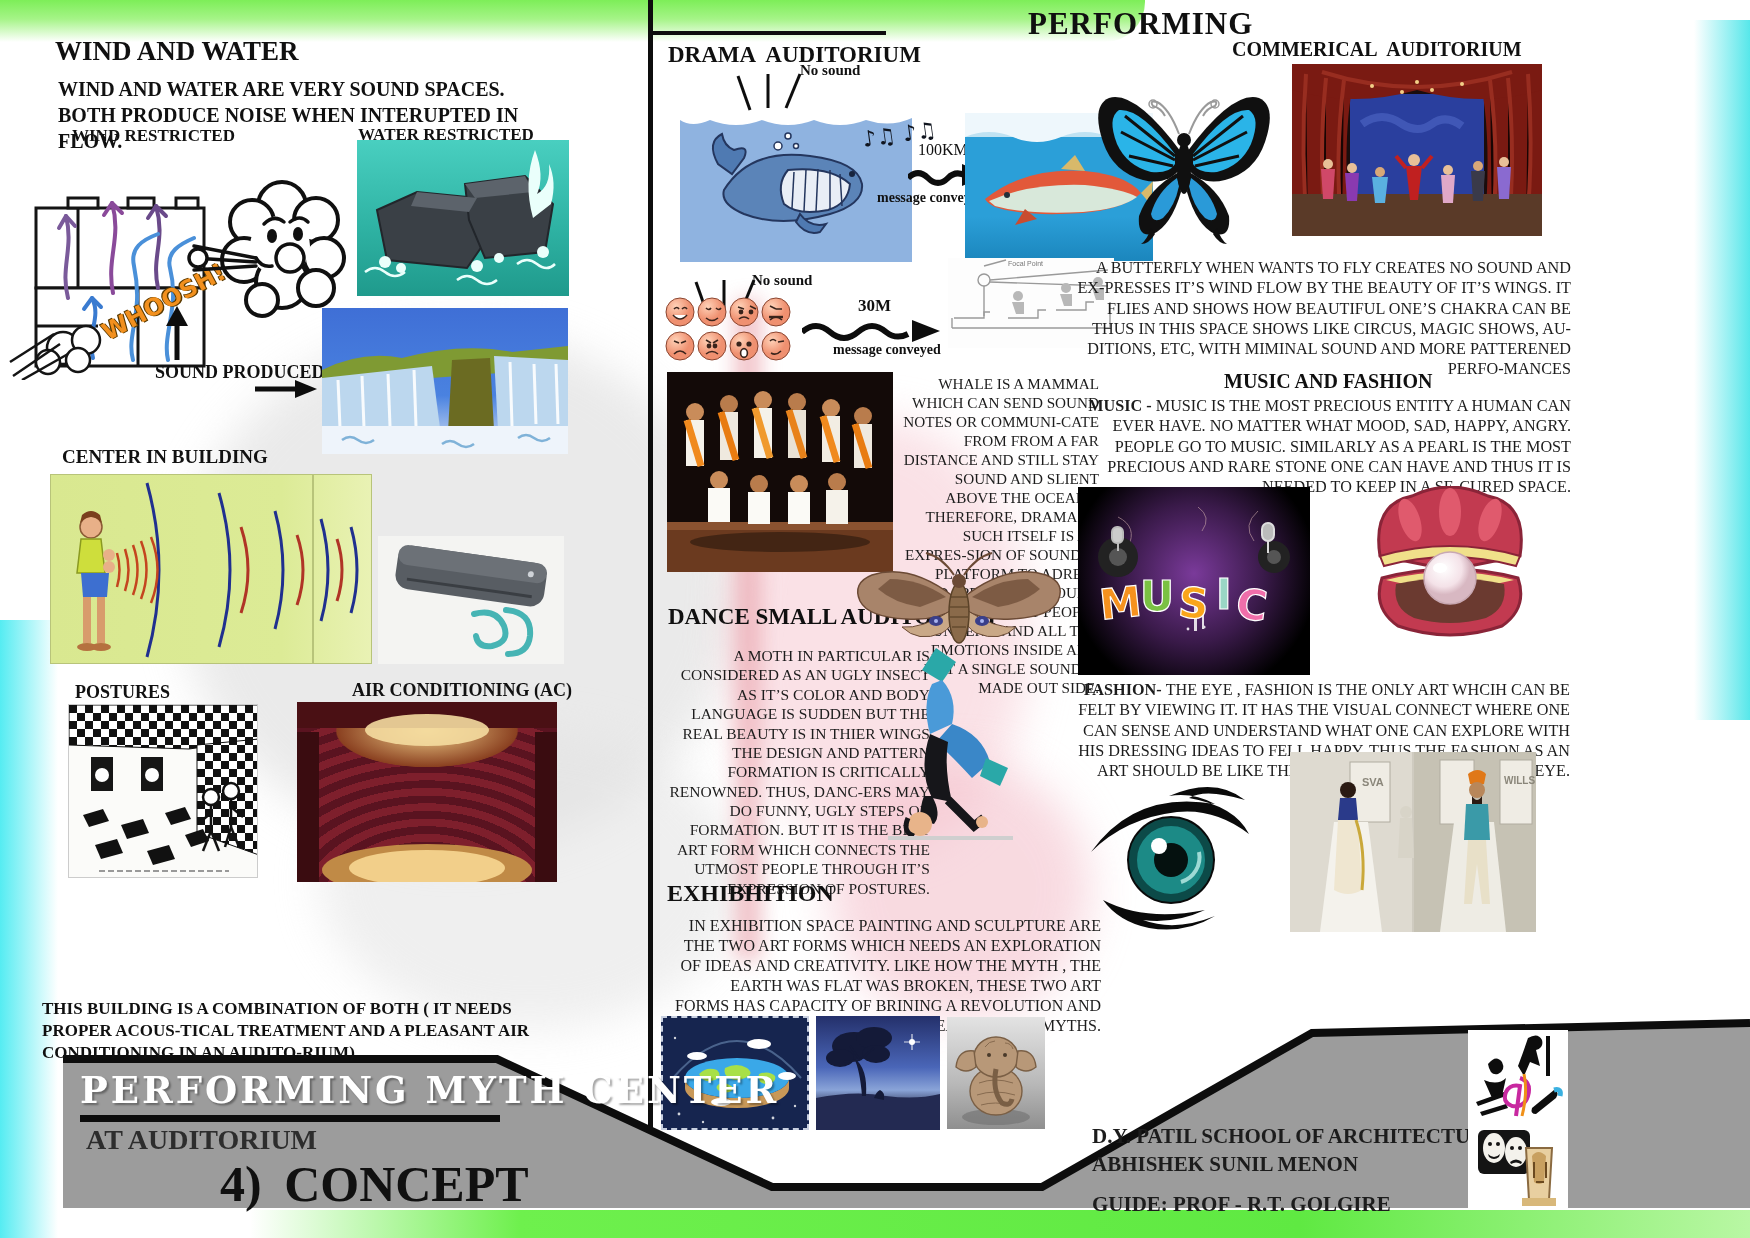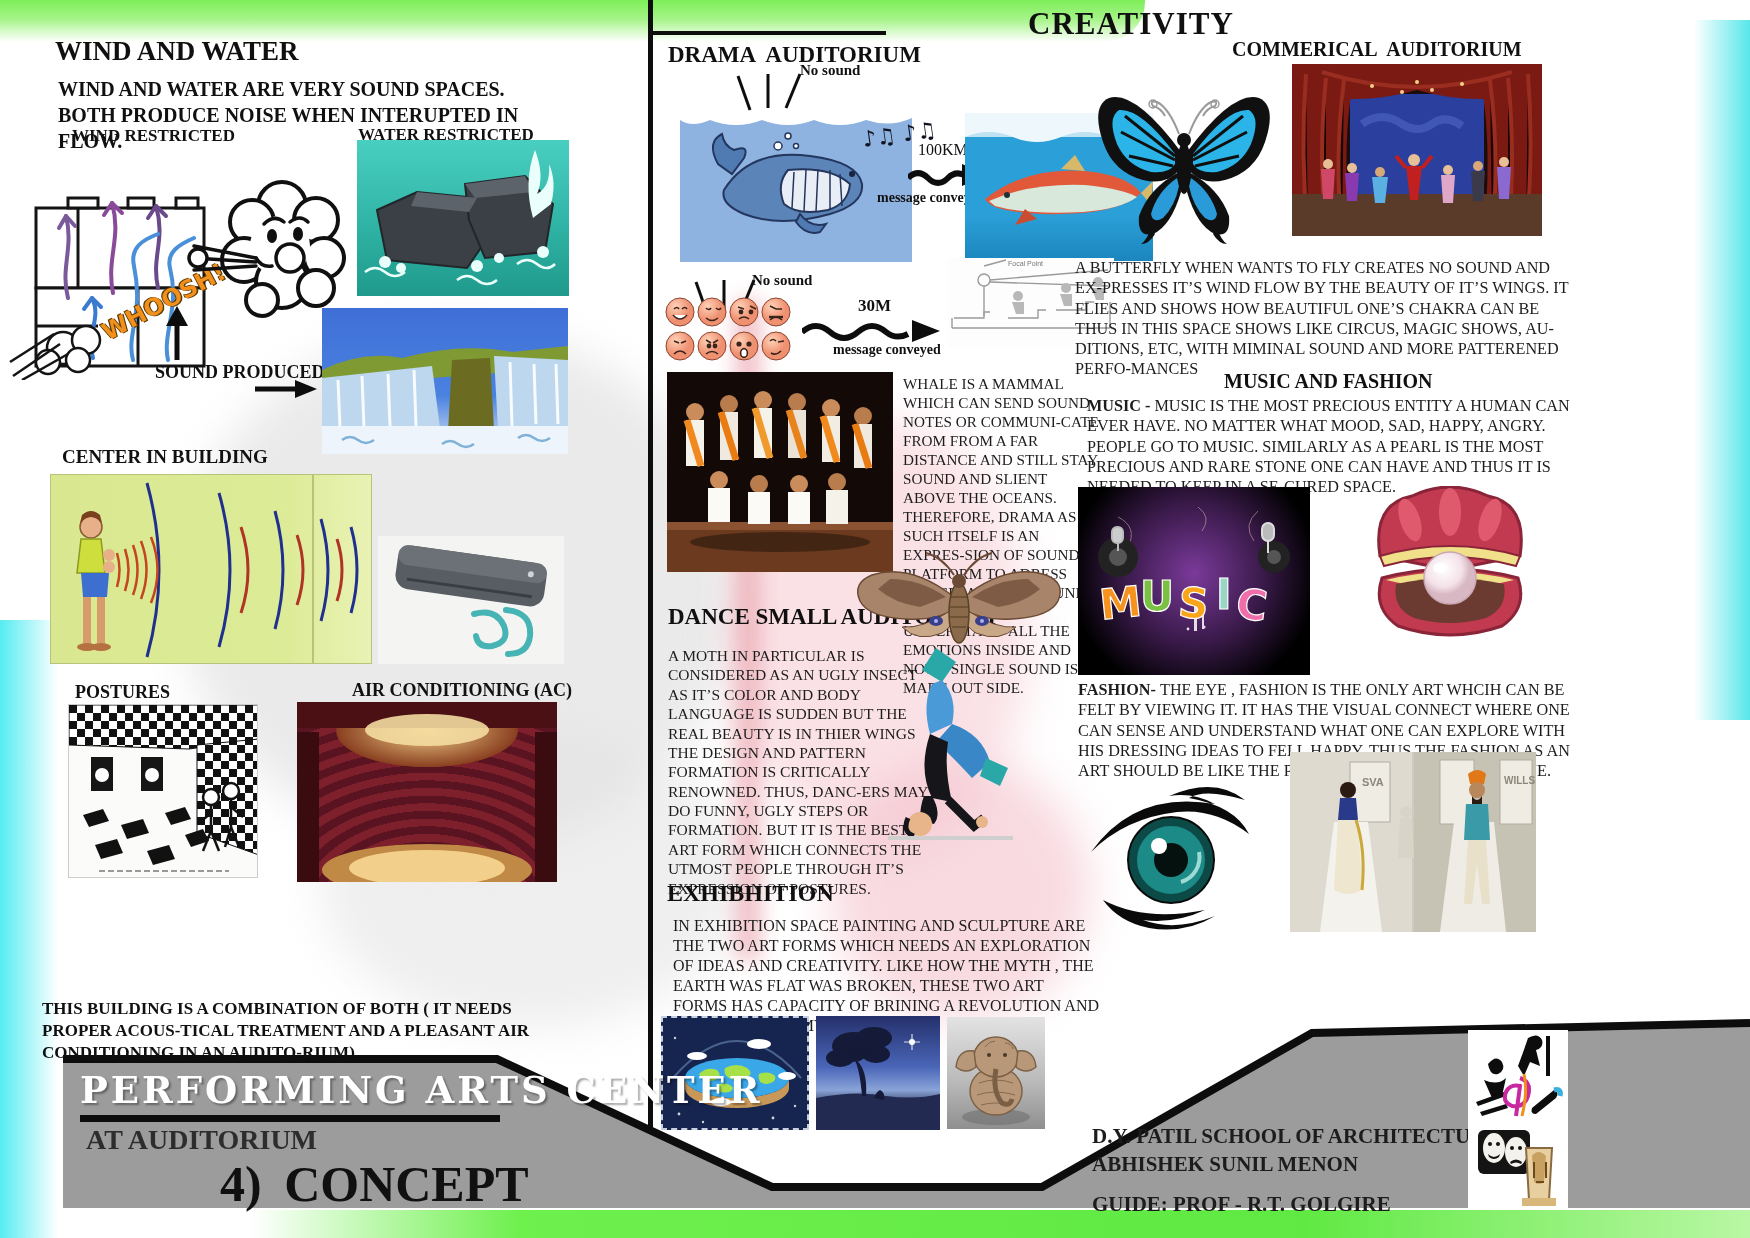--- a/index.html
+++ b/index.html
@@ -1,20 +1,20 @@
 <!DOCTYPE html>
 <html><head>
 <meta charset="utf-8">
 <style>
   *{margin:0;padding:0;box-sizing:border-box}
   html,body{width:1750px;height:1238px}
   body{position:relative;background:#fff;overflow:hidden;font-family:"Liberation Serif",serif;color:#111}
   .abs{position:absolute}
   .h{font-weight:bold;color:#101010;font-family:"Liberation Serif",serif;white-space:nowrap}
-  .p{font-size:15.5px;line-height:1.25;color:#1c1c1c;text-align:left}
+  .p{font-size:15.5px;line-height:1.25;color:#1c1c1c;text-align:right}
   .pb{font-weight:bold;font-size:20px;line-height:1.3;color:#101010}
   .lbl{font-weight:bold;font-size:17px;white-space:nowrap}
   .z1{z-index:1}.z2{z-index:2}.z3{z-index:3}.z0{z-index:0}
   .wm{position:absolute;filter:blur(22px);opacity:.55;border-radius:50%}
   .imgbox{position:absolute;overflow:hidden}
   svg{display:block}
   .lead{font-weight:bold}
 </style>
 </head>
 <body>
@@ -560,21 +560,21 @@
     </g>
     <g stroke="#7a5f45" stroke-width="1" fill="none" opacity=".8">
       <path d="M32 66 q16 -6 34 0 M30 78 q18 -6 38 0 M34 88 q14 -4 30 0"></path>
       <path d="M38 30 q4 -6 10 -6 M58 26 q6 0 8 6"></path>
     </g>
     <circle cx="42" cy="38" r="2" fill="#4a3a2a"></circle>
       <circle cx="58" cy="38" r="2" fill="#4a3a2a"></circle>
   </svg>
 </div>
 
-<div class="abs z2 h" style="left:1028px;top:6px;font-size:31px;letter-spacing:1px">CREATIVITY</div>
+<div class="abs z2 h" style="left:1028px;top:6px;font-size:31px;letter-spacing:1px">PERFORMING</div>
 <div class="abs z2 h" style="left:1232px;top:38px;font-size:20px;word-spacing:6px">COMMERICAL  AUDITORIUM</div>
 
 <svg class="abs z2" style="left:1095px;top:68px" width="178" height="188" viewBox="0 0 178 188">
   <g id="bwingL">
     <path d="M86 84 Q40 22 14 30 Q-4 38 8 74 Q18 104 48 112 Q72 118 86 100 Z" fill="#101010"></path>
     <path d="M80 86 Q46 40 24 42 Q12 50 22 76 Q32 98 56 104 Q74 106 80 96 Z" fill="#2ab4e8"></path>
     <g stroke="#101010" stroke-width="3">
         <path d="M80 88 L30 48 M80 92 L26 64 M78 98 L34 88" fill="none"></path>
       </g>
     <path d="M84 104 Q54 120 44 148 Q42 170 58 166 Q76 158 86 124 Z" fill="#101010"></path>
@@ -756,21 +756,21 @@
         <circle cx="116" cy="60" r="6"></circle>
         <path d="M110 66 h12 l2 40 h-16z"></path>
       </g>
   </svg>
 </div>
 
 <svg class="abs z1" style="left:0;top:0" width="1750" height="1238" viewBox="0 0 1750 1238">
   <polygon points="63,1062 497,1062 772,1190 1042,1190 1312,1036 1750,1026 1750,1208 63,1208" fill="#9c9c9c"></polygon>
   <polyline points="63,1059 497,1059 772,1187 1042,1187 1312,1033 1750,1023" fill="none" stroke="#0d0d0d" stroke-width="8"></polyline>
 </svg>
-<div class="abs z3" style="left:80px;top:1068px;font-size:37px;font-weight:bold;color:#fff;letter-spacing:3px;font-family:'DejaVu Serif',serif;text-shadow:2px 2px 2px rgba(0,0,0,.35)">PERFORMING ARTS CENTER</div>
+<div class="abs z3" style="left:80px;top:1068px;font-size:37px;font-weight:bold;color:#fff;letter-spacing:3px;font-family:'DejaVu Serif',serif;text-shadow:2px 2px 2px rgba(0,0,0,.35)">PERFORMING MYTH CENTER</div>
 <div class="abs z3" style="left:80px;top:1115px;width:420px;height:7px;background:#0d0d0d"></div>
 <div class="abs z3 h" style="left:86px;top:1124px;font-size:28px;color:#2d2d2d">AT AUDITORIUM</div>
 <div class="abs z3 h" style="left:220px;top:1155px;font-size:50px;word-spacing:10px">4)  CONCEPT</div>
 <div class="abs z3 h" style="left:1092px;top:1124px;font-size:21px;color:#1c1c1c">D.Y. PATIL SCHOOL OF ARCHITECTURE</div>
 <div class="abs z3 h" style="left:1092px;top:1152px;font-size:21px;color:#1c1c1c">ABHISHEK SUNIL MENON</div>
 <div class="abs z3 h" style="left:1092px;top:1192px;font-size:21px;color:#1c1c1c">GUIDE: PROF - R.T. GOLGIRE</div>
 
 <div class="imgbox z3" style="left:1468px;top:1030px;width:100px;height:178px;background:#fff">
   <svg width="100" height="178" viewBox="0 0 100 178">
     <g fill="#0d0d0d">

